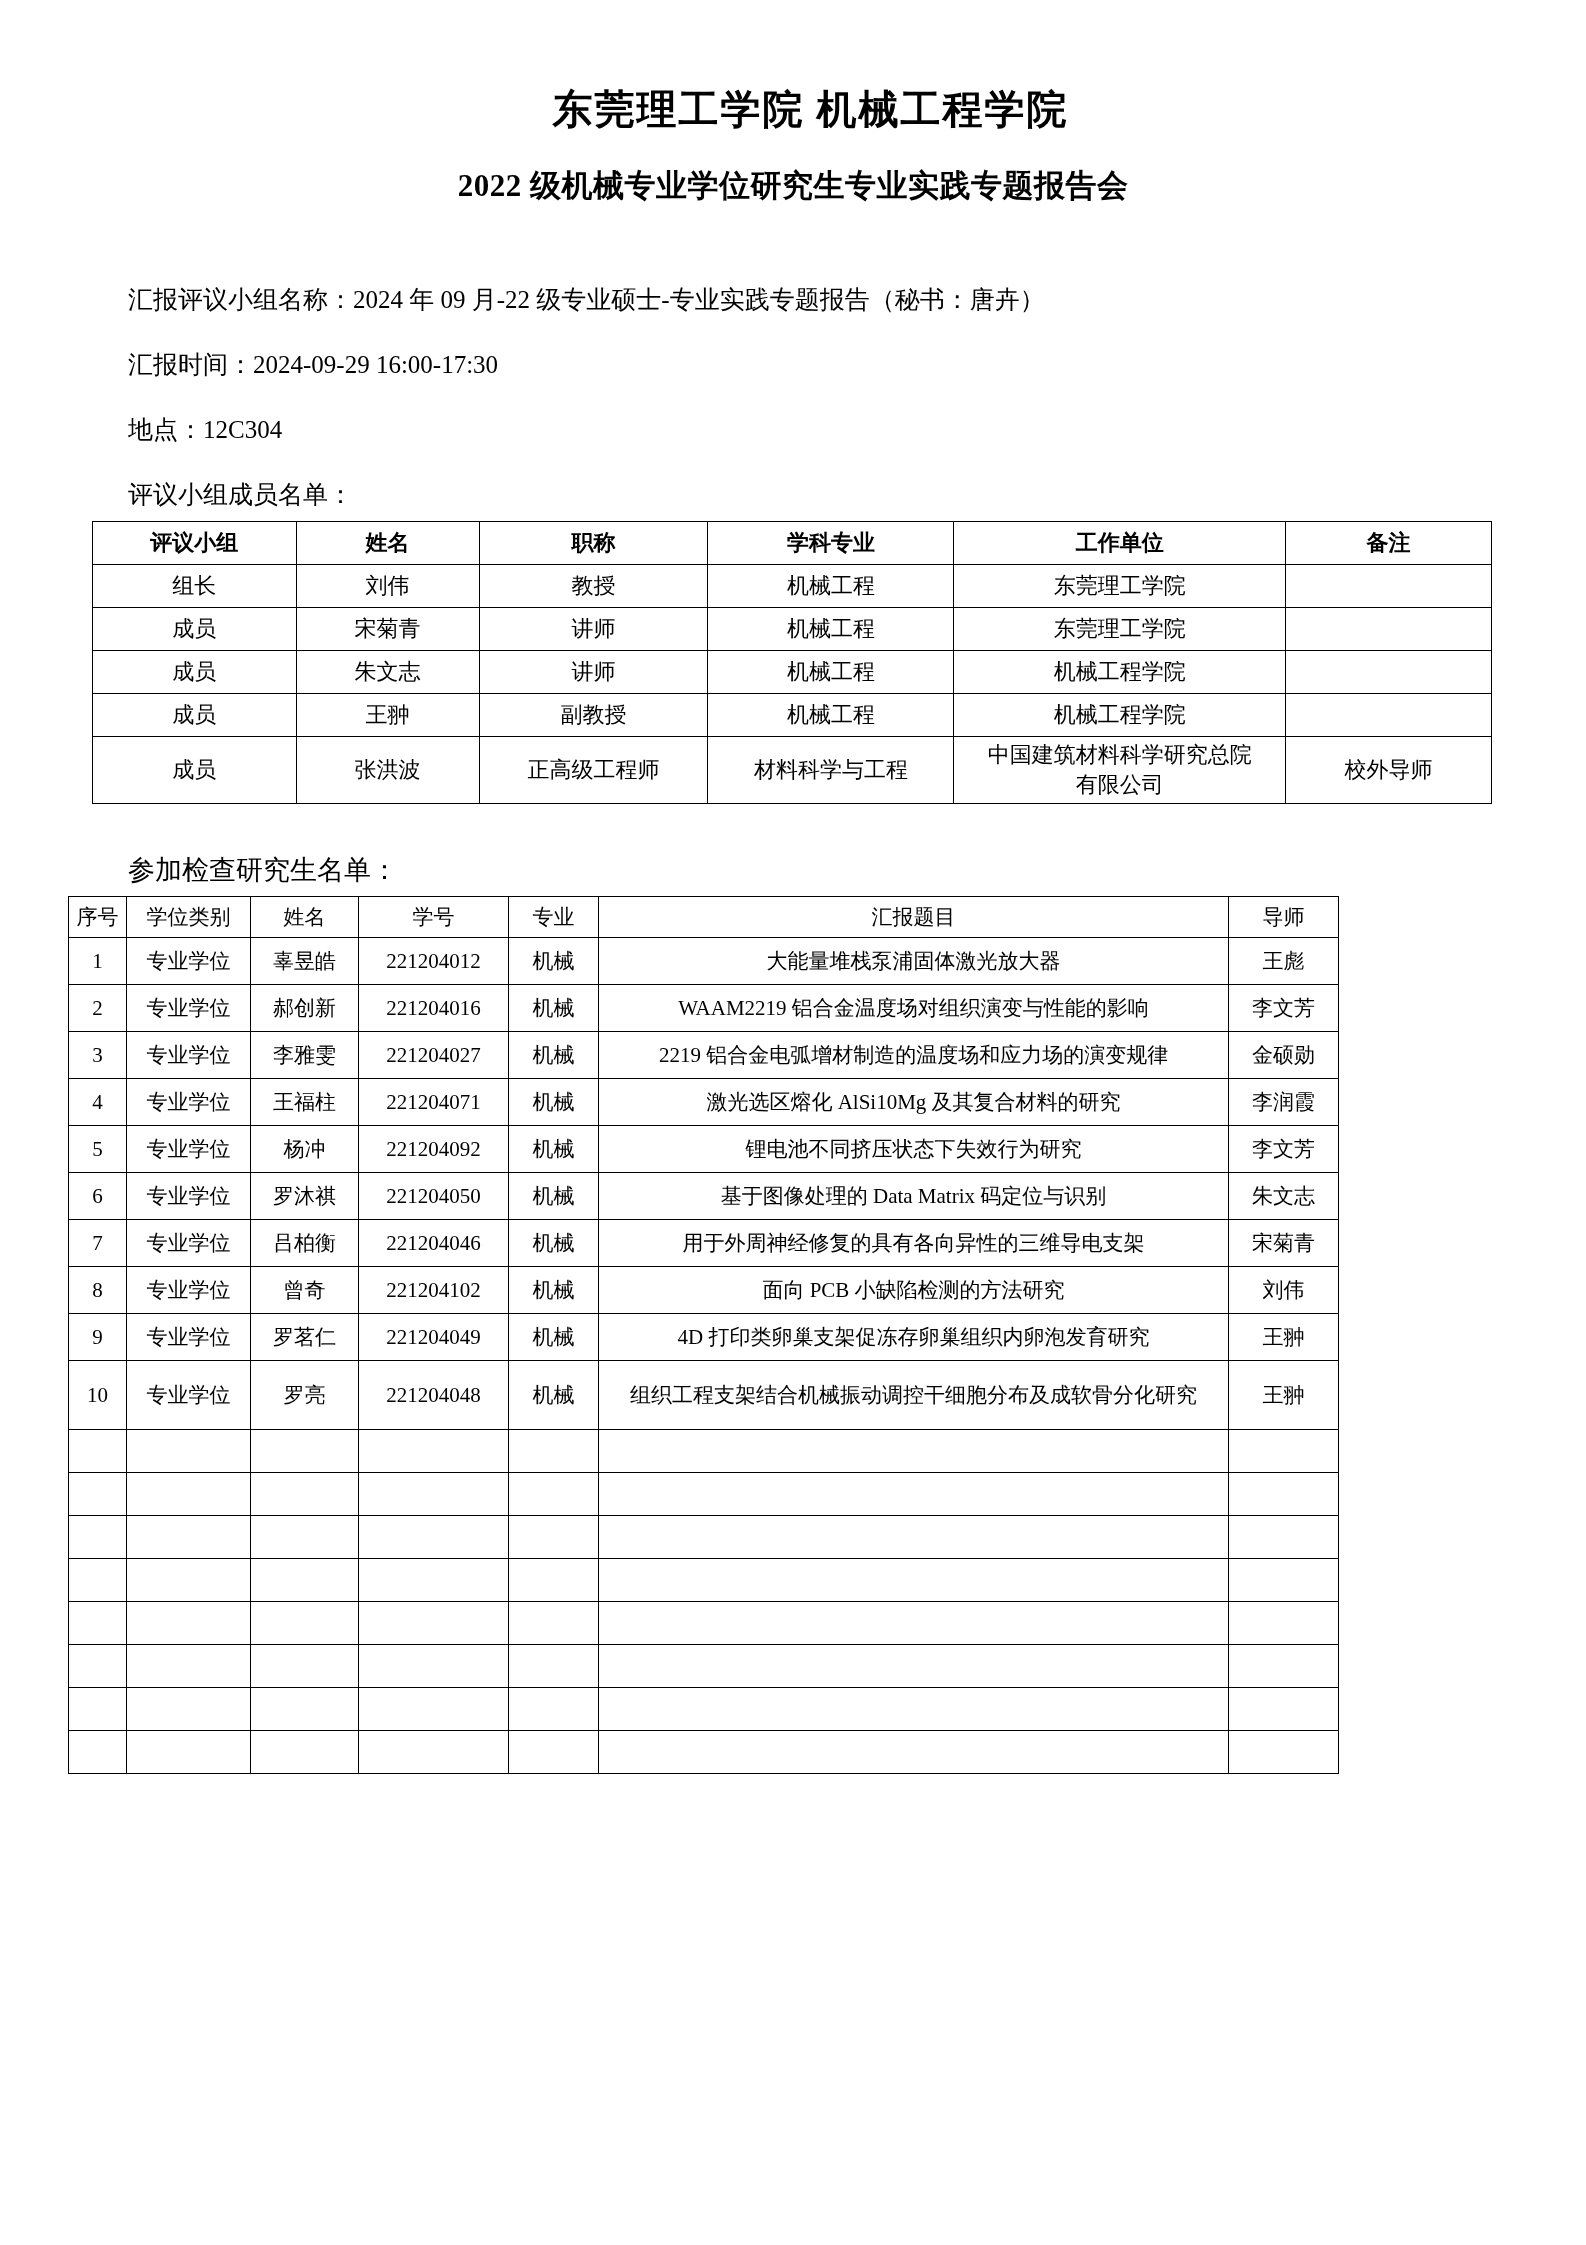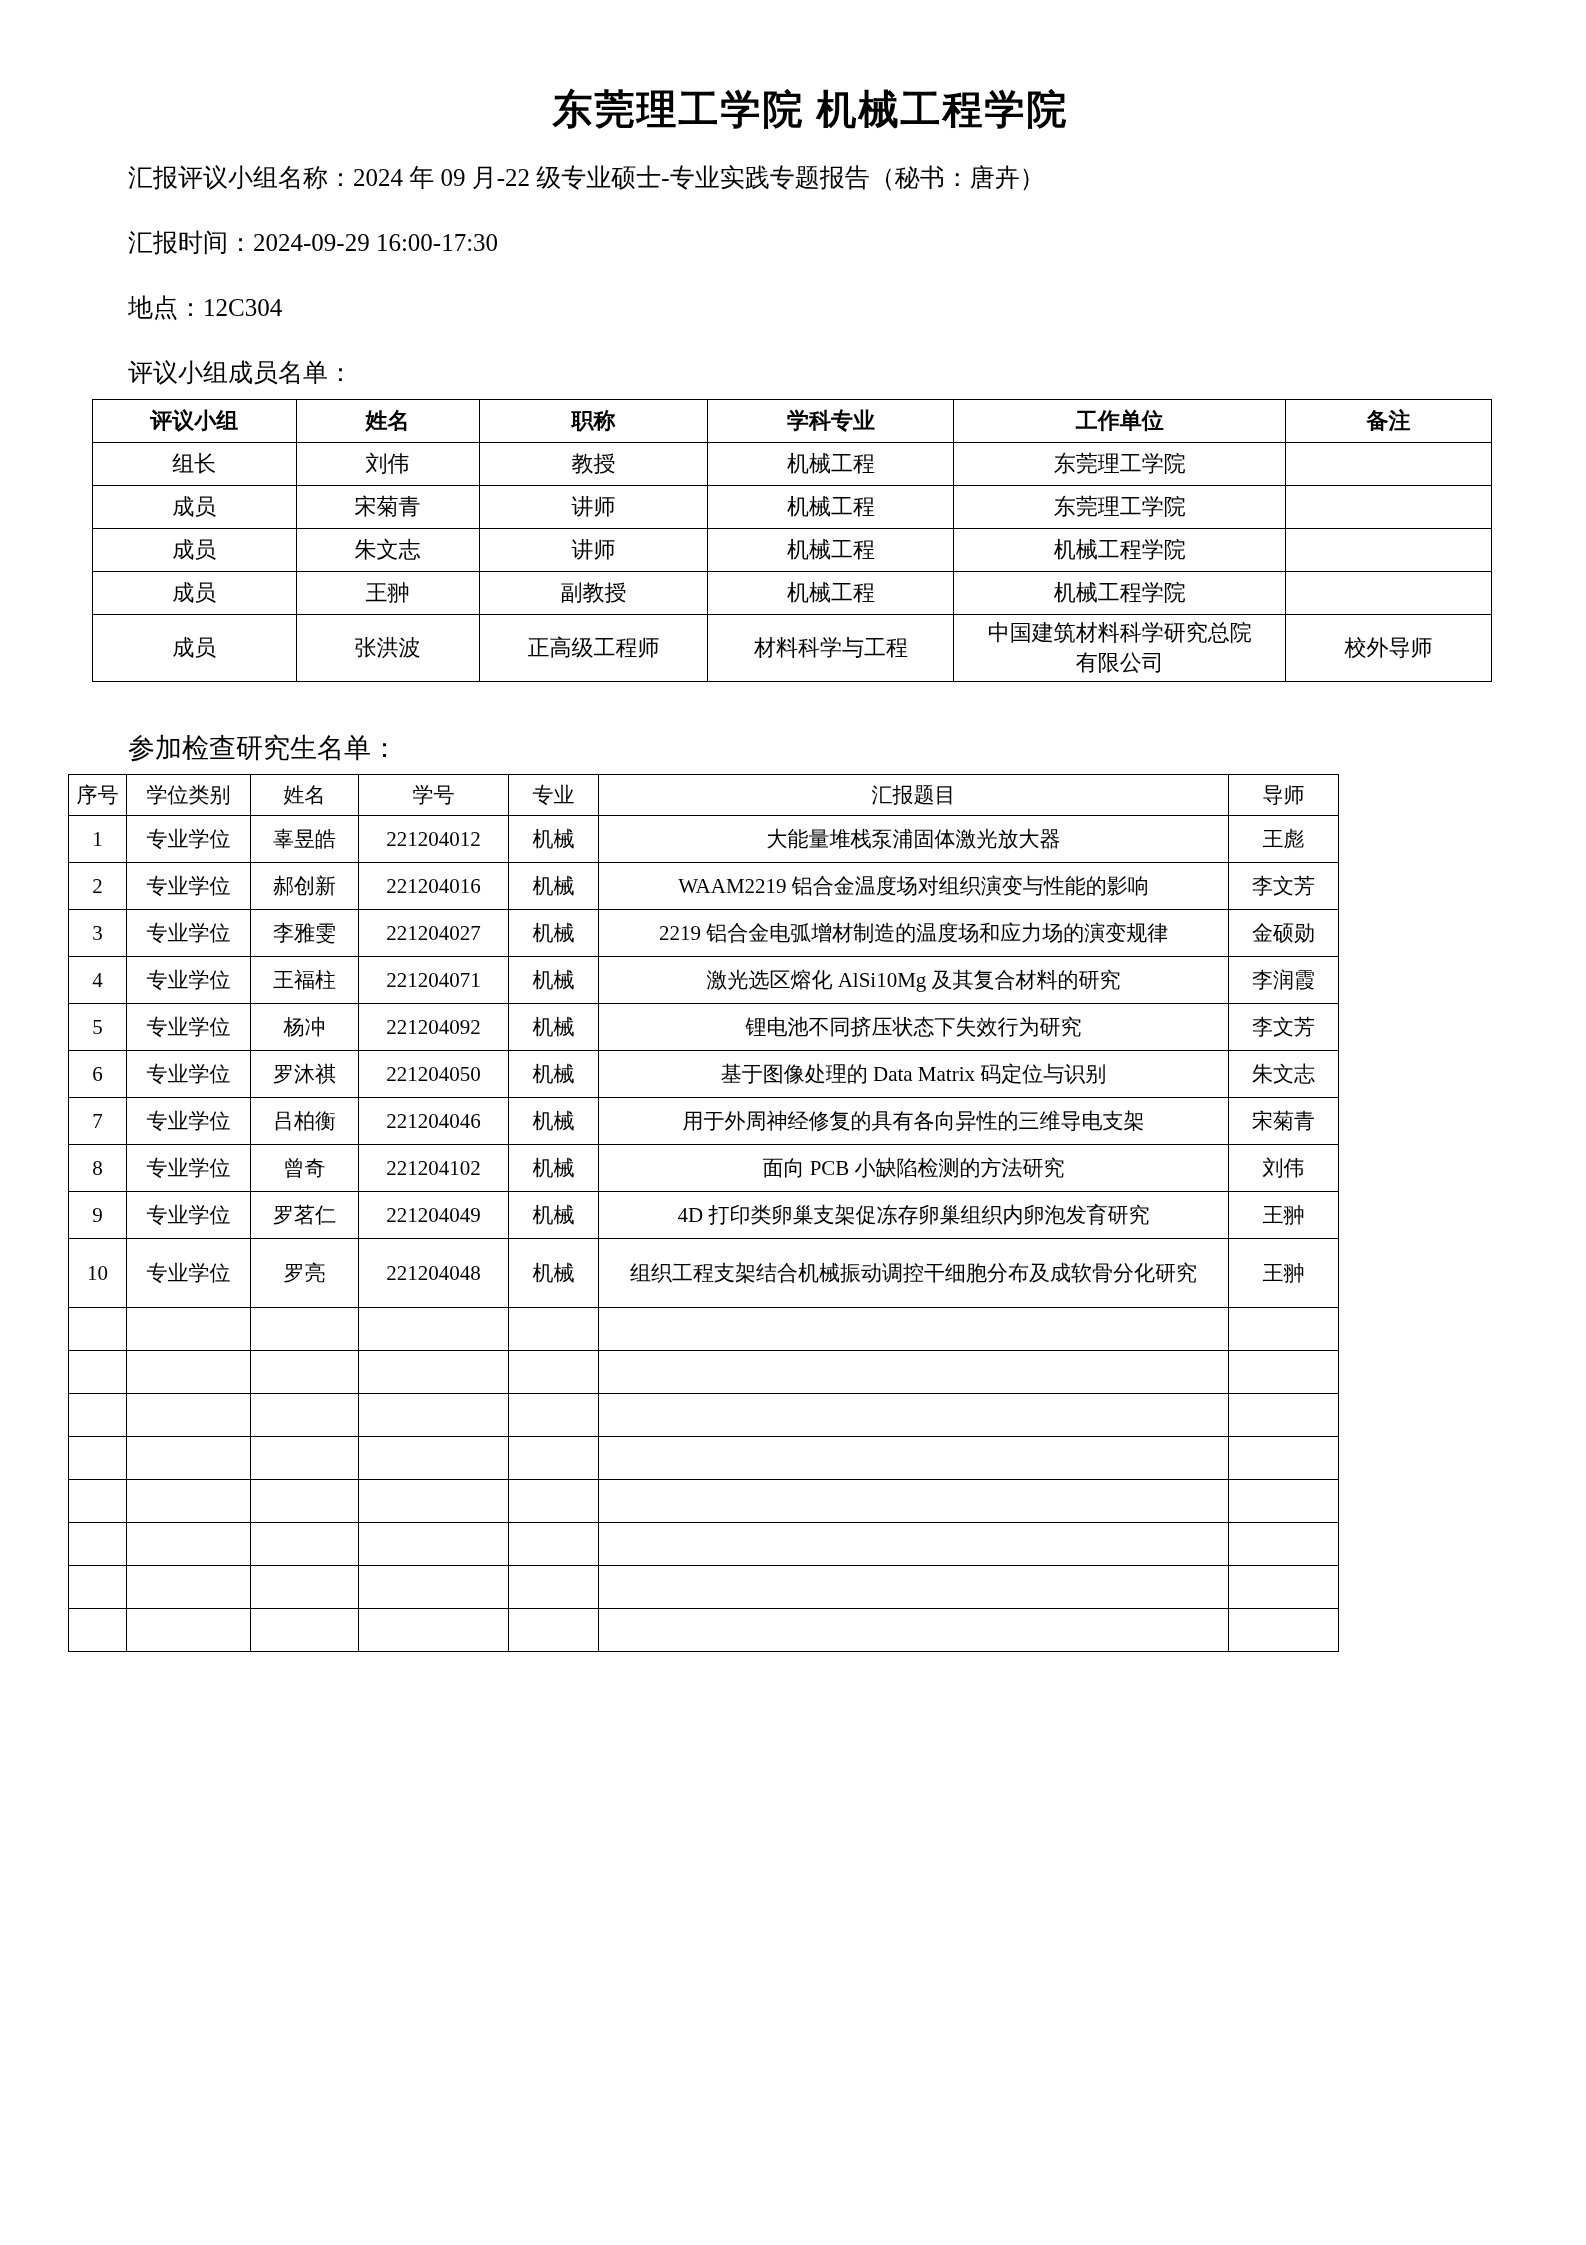--- a/index.html
+++ b/index.html
@@ -39,21 +39,21 @@
   }
   .meta {
     margin-left: 128px;
     margin-right: 120px;
     font-size: 25px;
     line-height: 1.0;
   }
   .meta-line {
     margin-top: 40px;
   }
-  .meta-line.first { margin-top: 28px; }
+  .meta-line.first { margin-top: 80px; }
   .section-label {
     margin-left: 128px;
     font-size: 25px;
     margin-top: 36px;
   }
   table {
     border-collapse: collapse;
     table-layout: fixed;
   }
   table td, table th {
@@ -115,20 +115,21 @@
     margin-top: 48px;
     margin-bottom: 6px;
   }
 </style>
 </head>
 <body>
 
 <div class="page">
 
   <div class="title-main">东莞理工学院  机械工程学院</div>
+  <div class="title-sub">2022 级机械专业学位研究生专业实践专题报告会</div>
 
   <div class="meta">
     <div class="meta-line first">汇报评议小组名称：2024 年 09 月-22 级专业硕士-专业实践专题报告（秘书：唐卉）</div>
     <div class="meta-line">汇报时间：2024-09-29    16:00-17:30</div>
     <div class="meta-line">地点：12C304</div>
   </div>
 
   <div class="section-label">评议小组成员名单：</div>
 
   <table class="panel-table">

